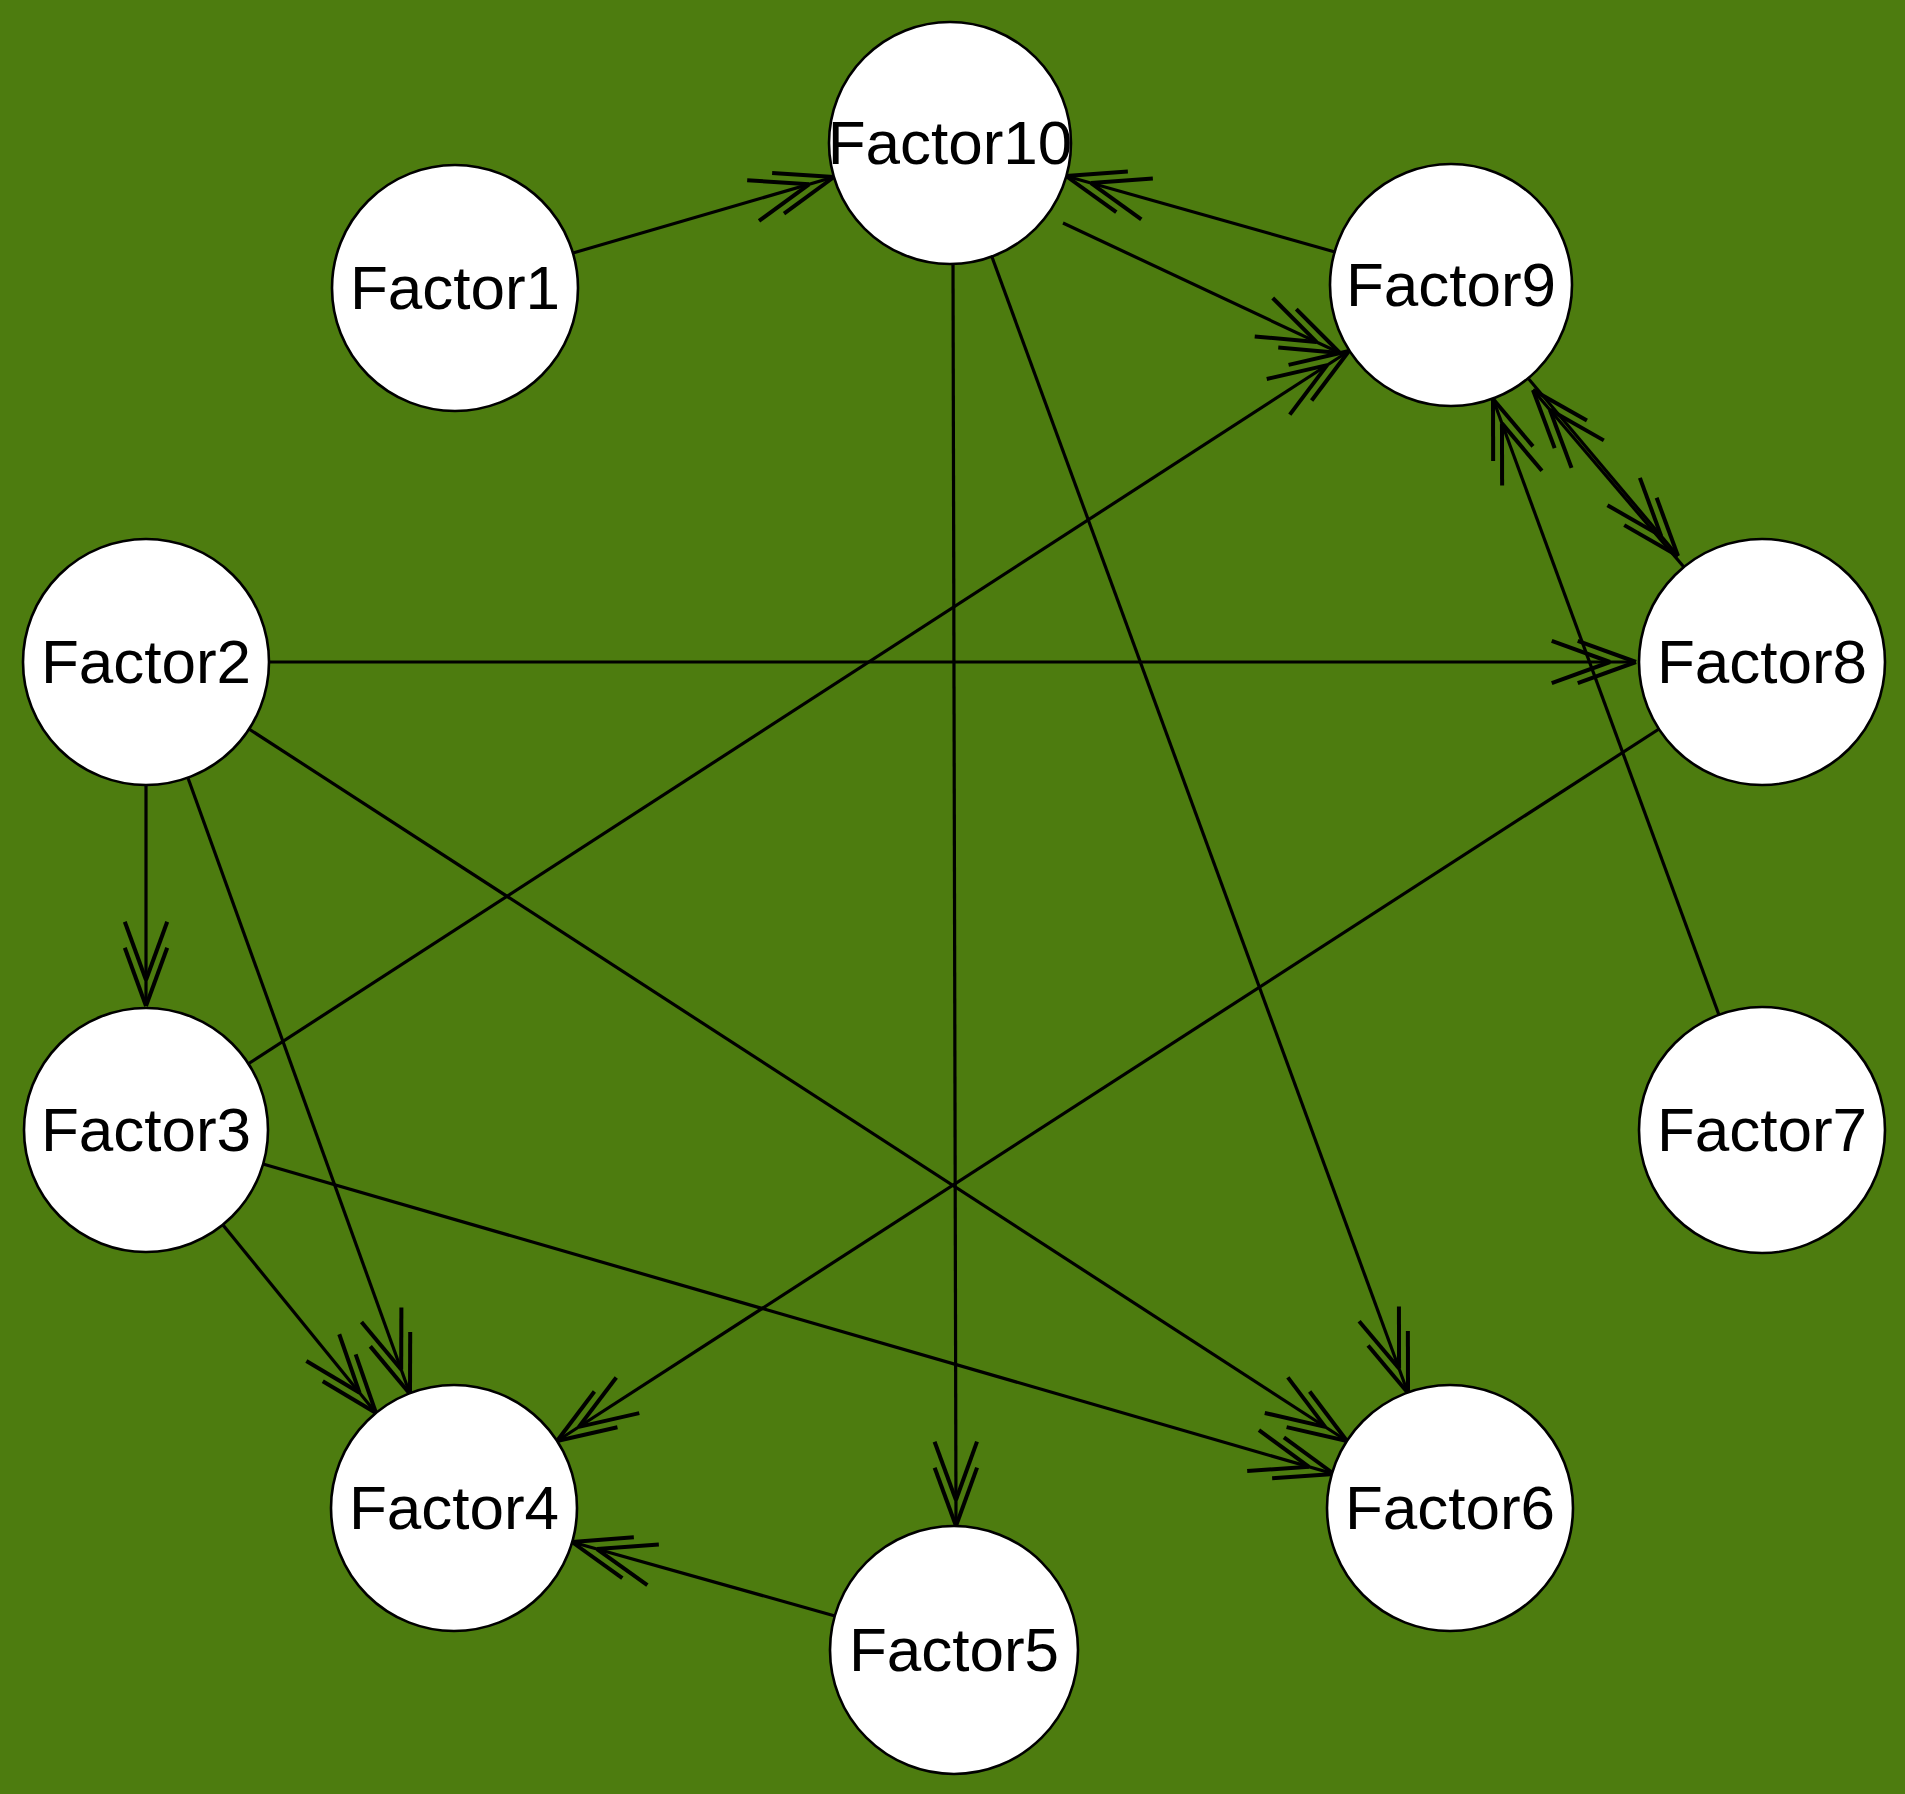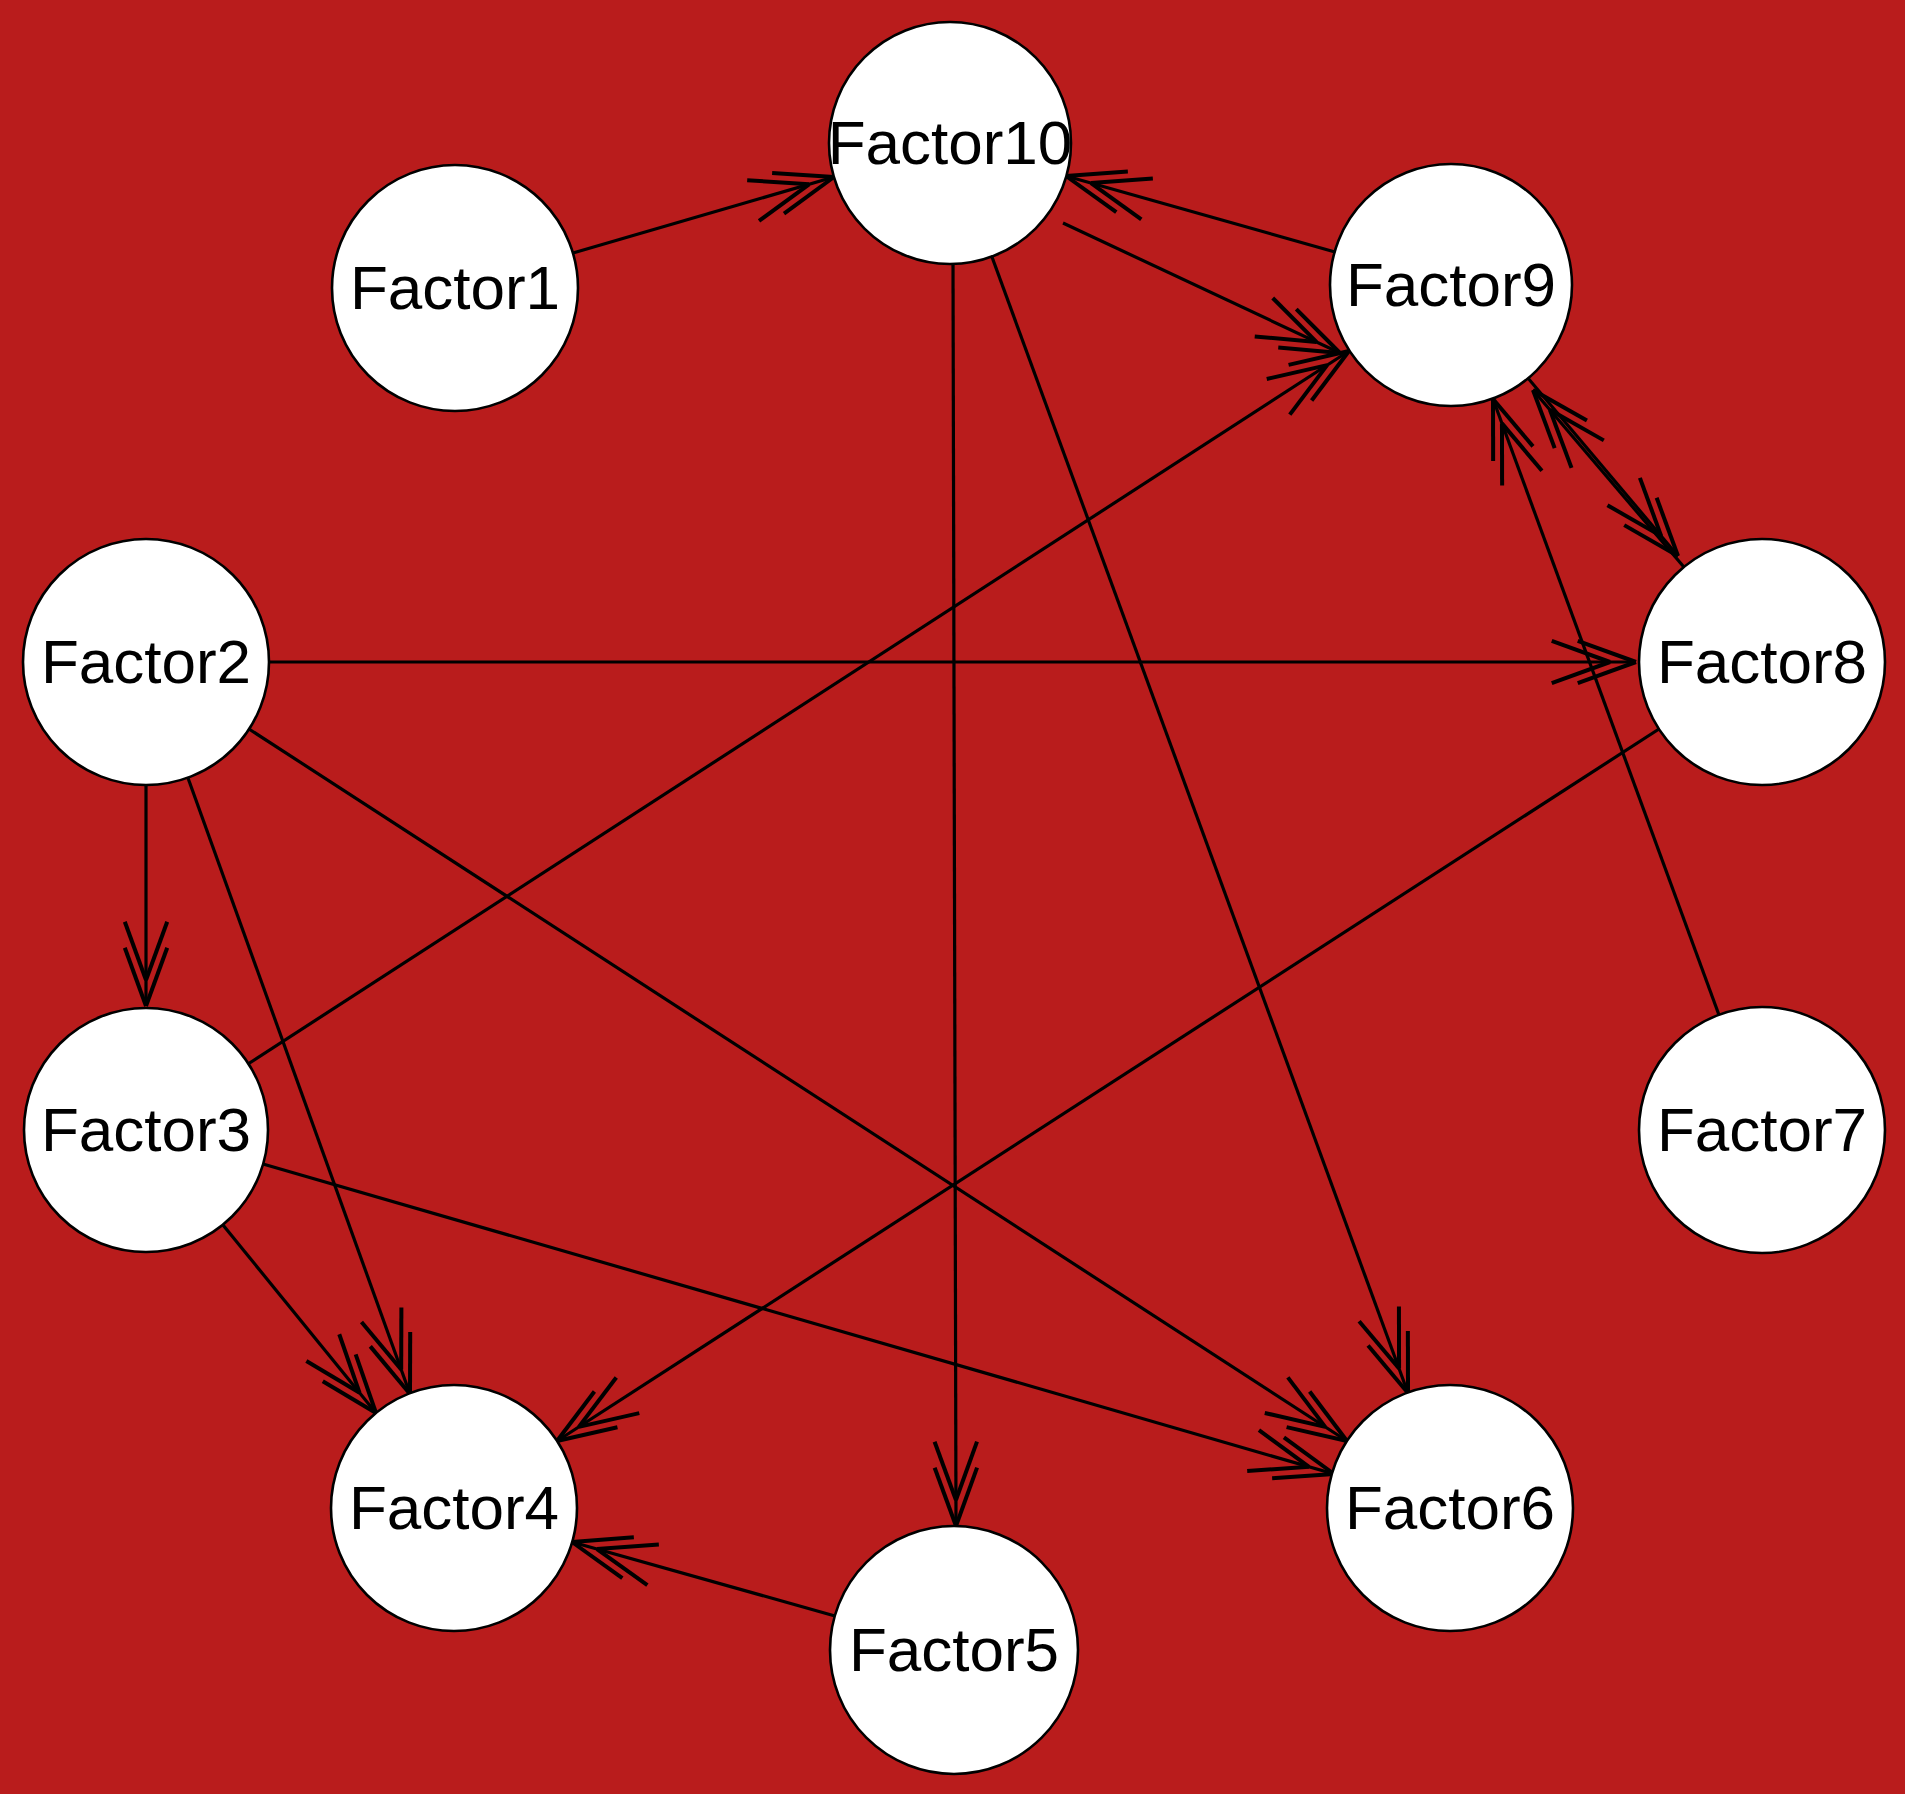--- a/index.html
+++ b/index.html
@@ -3,21 +3,21 @@
 <meta charset="utf-8">
 <style>
   html, body {
     margin: 0;
     padding: 0;
     background: #ffffff;
   }
   .canvas-wrap {
     width: 1905px;
     height: 1794px;
-    background: #b91c1c;
+    background: #4d7c0f;
     position: relative;
     overflow: hidden;
   }
   svg {
     display: block;
   }
   .node-circle {
     fill: #ffffff;
     stroke: #000000;
     stroke-width: 2.6;

